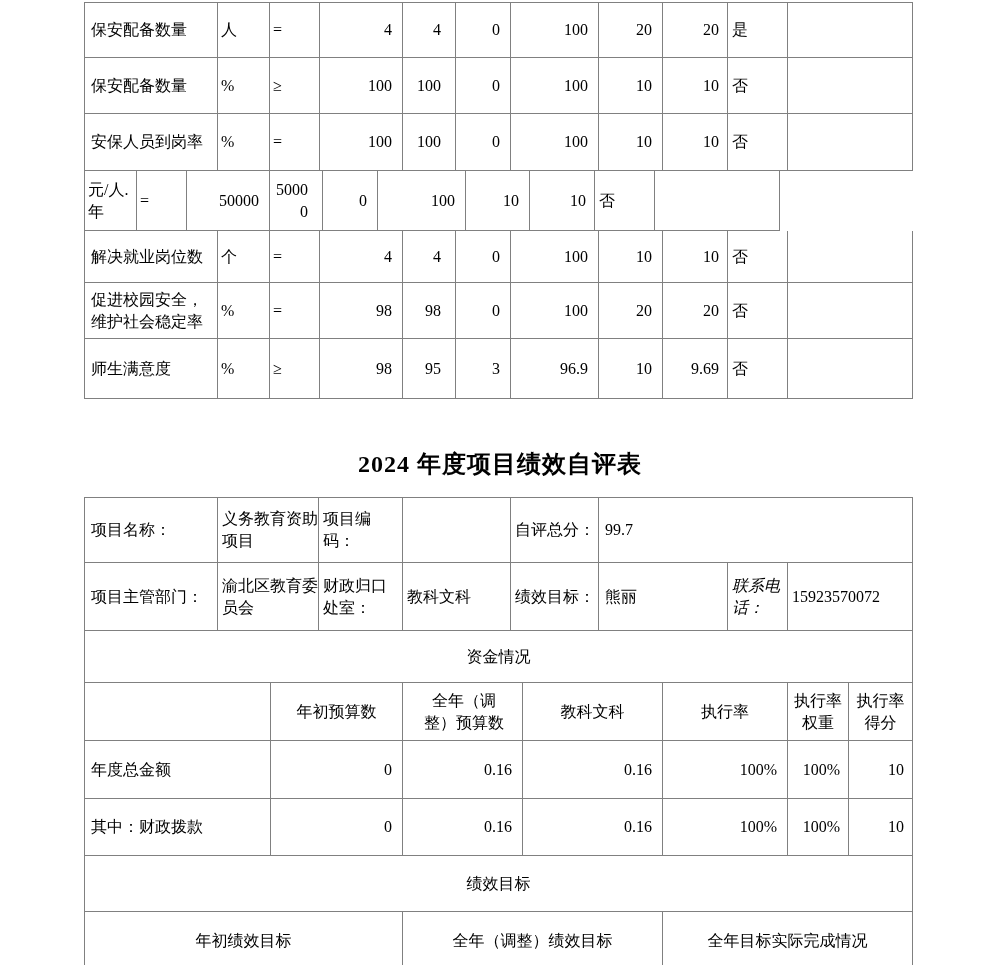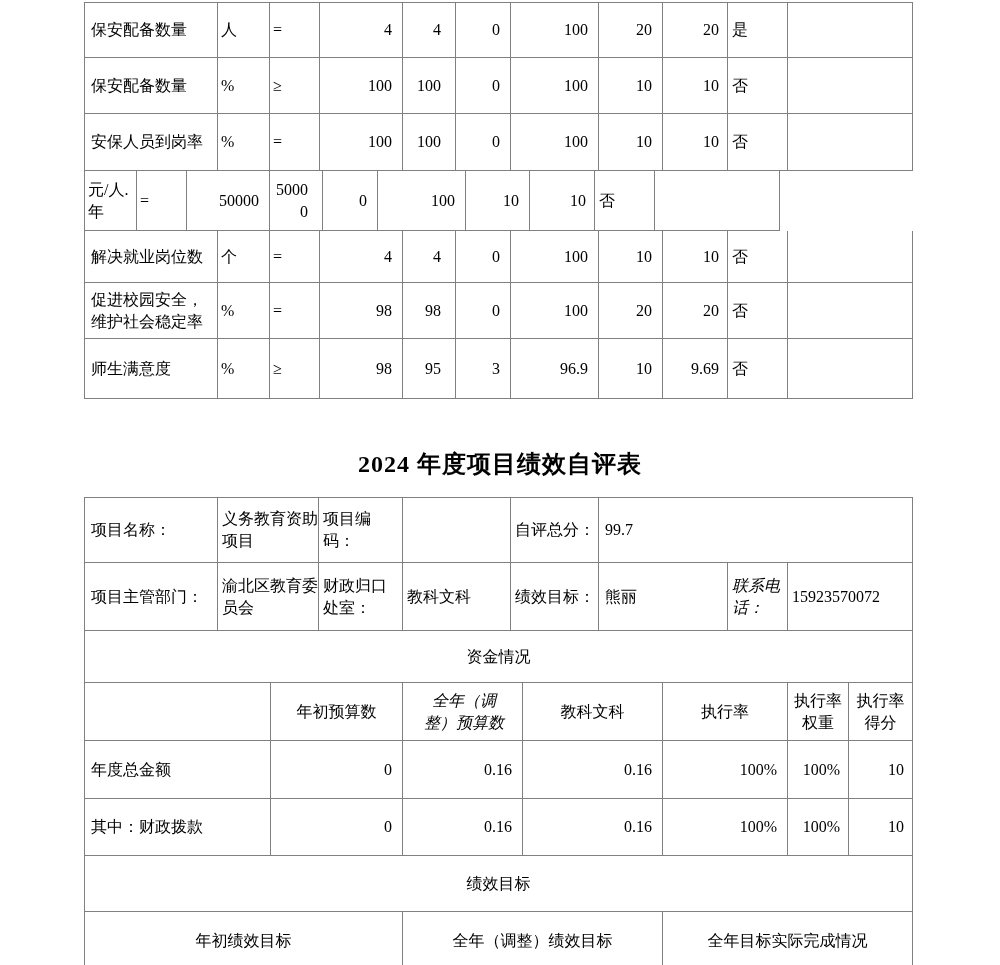--- a/index.html
+++ b/index.html
@@ -15,21 +15,21 @@
     border-right:1px solid var(--bc); border-bottom:1px solid var(--bc);
     box-sizing:border-box; display:flex; align-items:center;
     font-size:16px; line-height:1.35; overflow:hidden; overflow-wrap:break-word;
   }
   .al { justify-content:flex-start; text-align:left; }
   .ar { justify-content:flex-end; text-align:right; }
   .ac { justify-content:center; text-align:center; }
   .num { word-break:break-all; }
   .pl3{padding-left:3px;} .pl4{padding-left:4px;} .pl6{padding-left:6px;}
   .pr8{padding-right:8px;} .pr10{padding-right:10px;} .pr14{padding-right:14px;}
-  .px14{padding-left:14px;padding-right:11px;font-style:italic;}
+  .px14{padding-left:14px;padding-right:11px;}
   
   .t1c0{width:133px;} .t1c1{width:52px;} .t1c2{width:50px;} .t1c3{width:83px;}
   .t1c4{width:53px;} .t1c5{width:55px;} .t1c6{width:88px;} .t1c7{width:64px;}
   .t1c8{width:65px;} .t1c9{width:60px;} .t1c10{width:125px;}
   
   .w133{width:133px;} .w101{width:101px;} .w84{width:84px;} .w108{width:108px;}
   .w88{width:88px;} .w314{width:314px;} .w129{width:129px;} .w60{width:60px;font-style:italic;}
   .w125{width:125px;} .w186{width:186px;} .w132{width:132px;} .w120{width:120px;}
   .w140{width:140px;} .w61{width:61px;} .w64{width:64px;} .w828{width:828px;}
   .w318{width:318px;} .w260{width:260px;} .w250{width:250px;}

